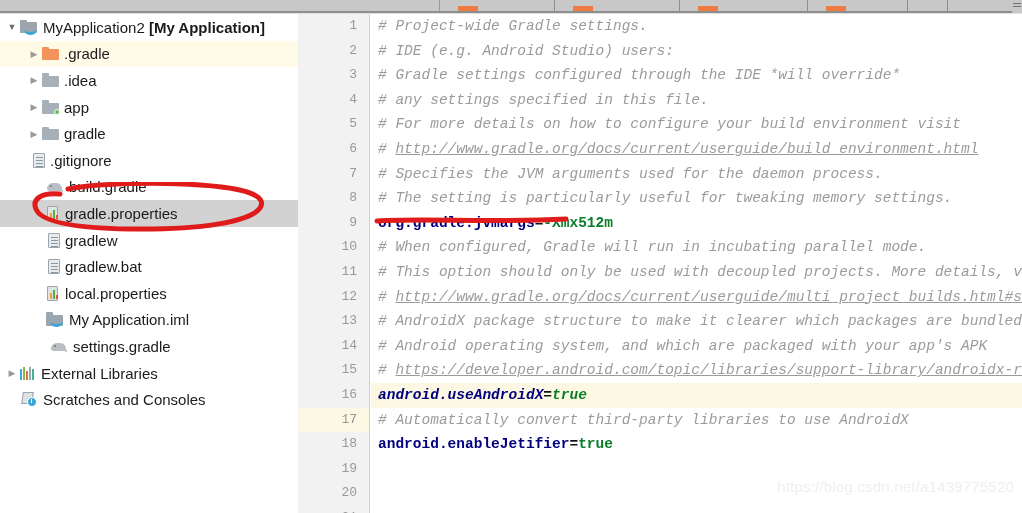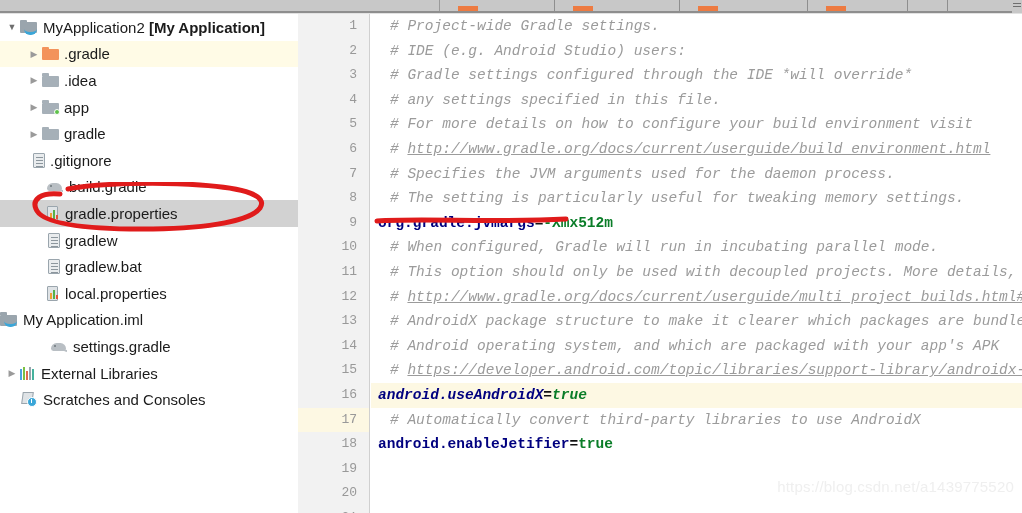--- a/index.html
+++ b/index.html
@@ -157,21 +157,21 @@
   .gutter .line {
     text-align: right;
     padding-right: 12px;
     color: #999999;
     font-size: 13px;
   }
   .gutter .line.cur { background: #fdf8e3; }
   .code-area .line { padding-left: 7px; }
   .code-area .line.cur { background: #fdf8e3; font-style: italic; }
 
-  .cm { color: #9b9b9b; font-style: italic; margin-left: 12px; }
+  .cm { color: #9b9b9b; font-style: italic; }
   .cm-url { color: #9b9b9b; font-style: italic; text-decoration: underline; }
   .key { color: #00007f; font-weight: bold; }
   .eq  { color: #111111; font-weight: bold; }
   .val { color: #0a7d28; font-weight: bold; }
 
   
   .watermark {
     position: absolute; right: 8px; bottom: 18px;
     font-size: 15px; color: #efefef;
     letter-spacing: 0.2px;
@@ -295,21 +295,21 @@
     <div class="tree-row" style="padding-left:47px">
       <span class="ico ico-props">
           <span class="sheet"></span>
           <span class="b1"></span>
           <span class="b2"></span>
           <span class="b3"></span>
         </span>
       <span class="tree-label">local.properties</span>
     </div>
 
-    <div class="tree-row" style="">
+    <div class="tree-row" style="padding-left:46px">
       <span class="ico ico-module">
           <span class="tab"></span>
           <span class="body"></span>
           <span class="swoosh"></span>
         </span>
       <span class="tree-label">My Application.iml</span>
     </div>
 
     <div class="tree-row" style="padding-left:50px">
       <span class="ico ico-gradle">

